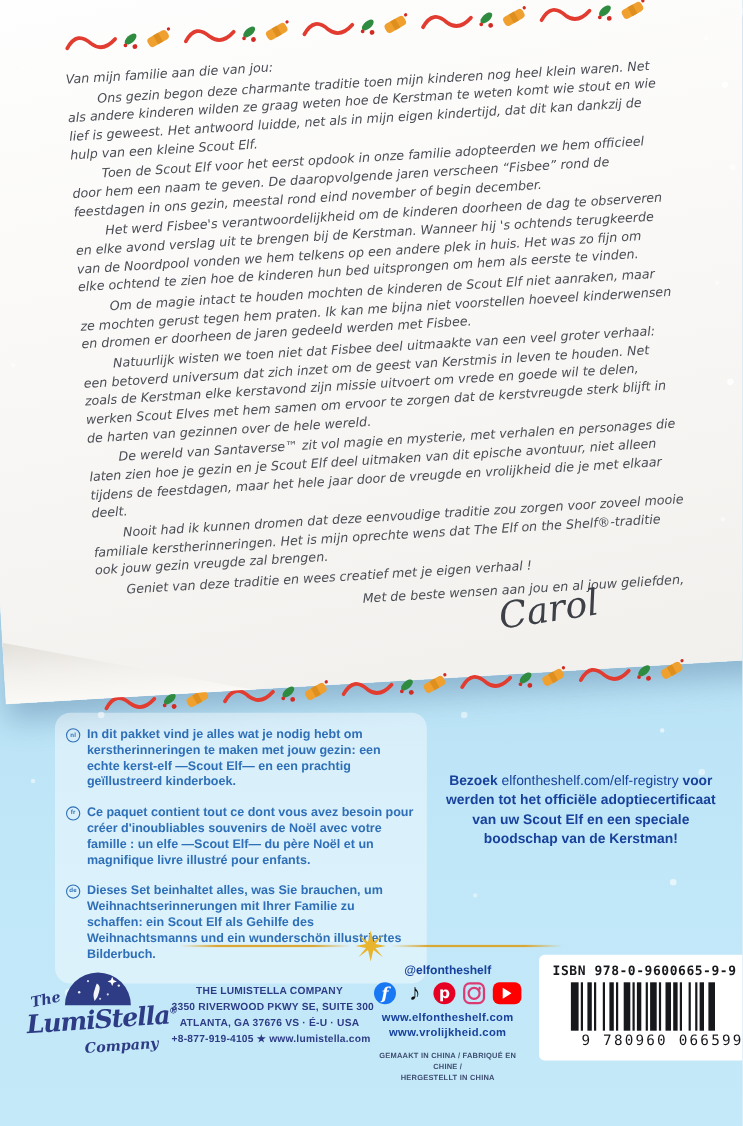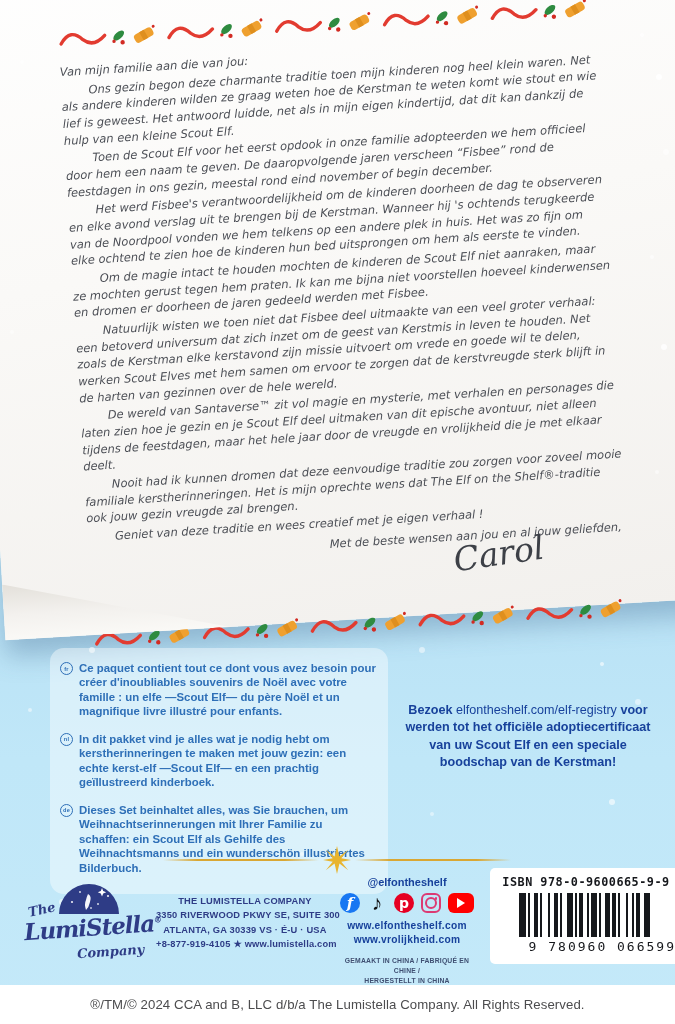--- a/index.html
+++ b/index.html
@@ -273,26 +273,26 @@
     </g>
   </svg>
 </div>
     </div>
     <div class="fold"></div>
   </div>
 
   <section class="info">
     <div class="panel">
       <div class="info-item">
+        <span class="lang-badge">nl</span>
+        <p class="info-text">In dit pakket vind je alles wat je nodig hebt om kerstherinneringen te maken met jouw gezin: een echte kerst-elf —Scout Elf— en een prachtig geïllustreerd kinderboek.</p>
+      </div>
+      <div class="info-item">
         <span class="lang-badge">fr</span>
         <p class="info-text">Ce paquet contient tout ce dont vous avez besoin pour créer d'inoubliables souvenirs de Noël avec votre famille : un elfe —Scout Elf— du père Noël et un magnifique livre illustré pour enfants.</p>
-      </div>
-      <div class="info-item">
-        <span class="lang-badge">nl</span>
-        <p class="info-text">In dit pakket vind je alles wat je nodig hebt om kerstherinneringen te maken met jouw gezin: een echte kerst-elf —Scout Elf— en een prachtig geïllustreerd kinderboek.</p>
       </div>
       <div class="info-item">
         <span class="lang-badge">de</span>
         <p class="info-text">Dieses Set beinhaltet alles, was Sie brauchen, um Weihnachtserinnerungen mit Ihrer Familie zu schaffen: ein Scout Elf als Gehilfe des Weihnachtsmanns und ein wunderschön illustriertes Bilderbuch.</p>
       </div>
     </div>
     <div class="registry">
       <span>Bezoek </span><b>elfontheshelf.com/elf-registry</b><span> voor werden tot het officiële adoptiecertificaat van uw Scout Elf en een speciale boodschap van de Kerstman!</span>
     </div>
   </section>
@@ -317,21 +317,21 @@
         <path d="M44 8 l1.2 3 3 1.2 -3 1.2 -1.2 3 -1.2 -3 -3 -1.2 3 -1.2 Z" fill="#fff"></path>
         <path d="M30 14 q4 2 2 8 q-1 5 -4 8 q-2 -6 0 -10 q1 -4 2 -6 Z" fill="#fff" opacity=".95"></path>
       </svg>
       <span class="the">The</span>
       <span class="name"><span>LumiStella</span><sup>®</sup></span>
       <span class="company">Company</span>
     </div>
     <div class="address">
       <div>THE LUMISTELLA COMPANY</div>
       <div>3350 RIVERWOOD PKWY SE, SUITE 300</div>
-      <div>ATLANTA, GA 30339  VS · É-U · USA</div>
+      <div>ATLANTA, GA 37676  VS · É-U · USA</div>
       <div>+8-877-919-4105  ★  www.lumistella.com</div>
     </div>
     <div class="social">
       <div class="handle">@elfontheshelf</div>
       <div class="icons">
         <span class="ic ic-fb">f</span>
         <span class="ic ic-tt">♪</span>
         <span class="ic ic-pin">p</span>
         <span class="ic ic-ig"></span>
         <span class="ic ic-yt"></span>
@@ -386,16 +386,13 @@
           <span class="gap" style="width: 2.05px;"></span>
           <span class="bar" style="width: 4.1px;"></span>
           <span class="gap" style="width: 4.1px;"></span>
           <span class="bar" style="width: 6.15px;"></span>
           <span class="gap" style="width: 2.05px;"></span>
         </div>
       <div class="code-num">9 780960 066599</div>
     </div>
   </footer>
 
-  <div class="copybar">
-    <span>®/TM/© 2024 CCA and B, LLC d/b/a The Lumistella Company. All Rights Reserved.</span>
-  </div>
 </div>
 
 </body></html>

